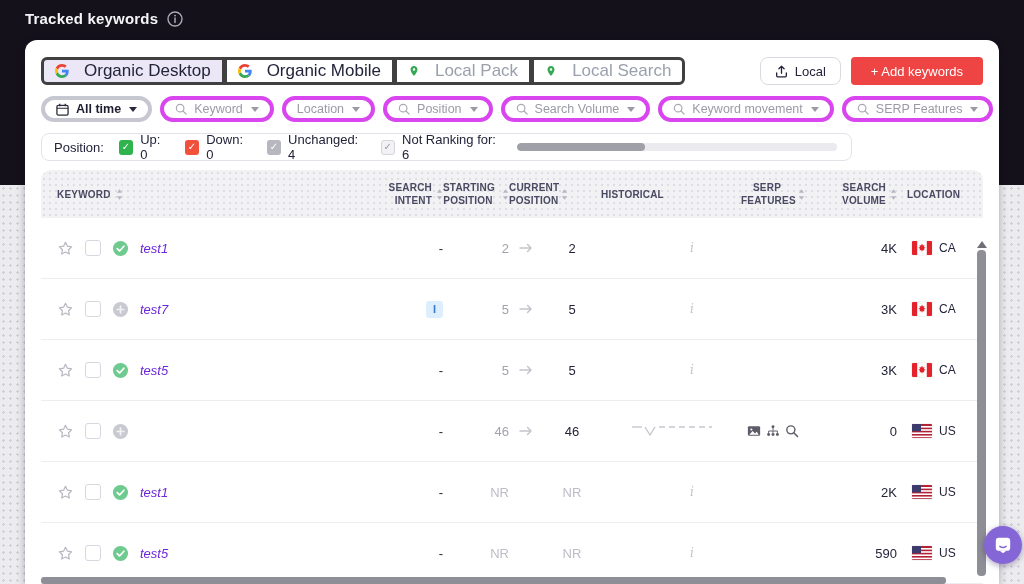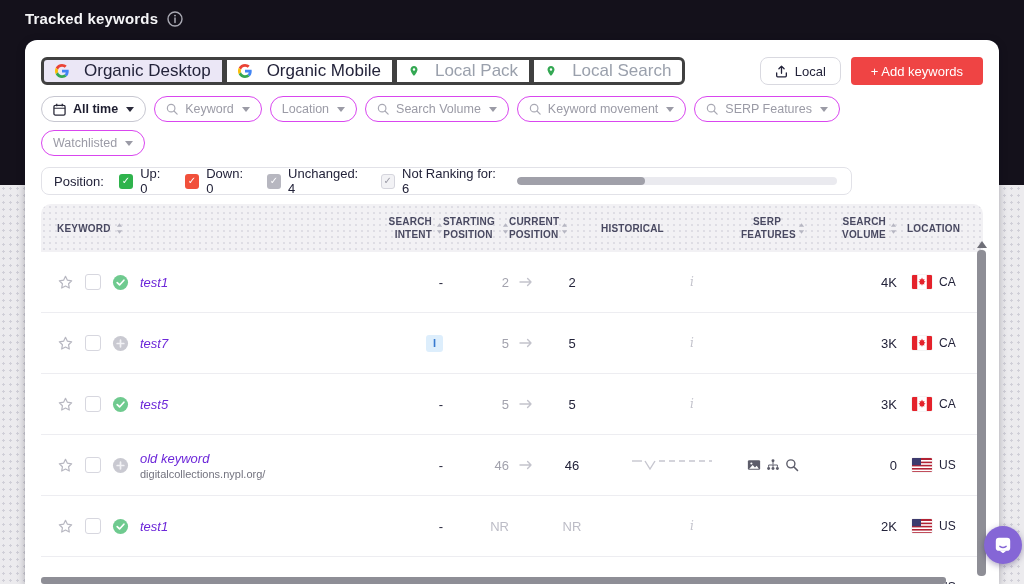--- a/index.html
+++ b/index.html
@@ -35,21 +35,21 @@
   .pin { width:12px; height:14px; }
 
   .toolbar-right { display:flex; gap:10px; align-items:center; }
   .btn-export { height:28px; padding:0 14px; background:#fff; border:1px solid #d9d9e0; border-radius:8px;
     display:flex; align-items:center; gap:7px; font-size:13px; color:#23233a; cursor:pointer; }
   .btn-add { height:28px; padding:0 20px; background:#ef4444; border:none; border-radius:4px;
     display:flex; align-items:center; font-size:13px; color:#fff; cursor:pointer; }
 
   
   .filters-row { margin-top:11px; display:flex; gap:8px; align-items:center; }
-  .pill { height:26px; border:1px solid #d946ef; border-radius:14px; background:#fff;
+  .pill { height:26px; border:4px solid #d946ef; border-radius:14px; background:#fff;
     display:inline-flex; align-items:center; gap:7px; padding:0 11px; font-size:12.5px; color:#9b9ba6; cursor:pointer; white-space:nowrap; }
   .pill.dark { color:#1e1e30; font-weight:bold; border-color:#c7c7d1; }
   .caret { width:0; height:0; border-left:4px solid transparent; border-right:4px solid transparent;
     border-top:5px solid #9b9ba6; margin-left:1px; }
   .pill.dark .caret { border-top-color:#2a2a3a; }
   .sicon { width:12px; height:12px; color:#a9a9b4; }
   .calicon { width:13px; height:13px; color:#2a2a3a; }
 
   
   .movements { margin-top:11px; width:811px; height:28px; border:1px solid #e2e2e8; border-radius:8px;
@@ -284,45 +284,46 @@
         <span class="caret"></span>
       </div>
       <div class="pill">
         <span>Location</span>
         <span class="caret"></span>
       </div>
       <div class="pill">
         <svg class="sicon">
             <use href="#sym-search"></use>
           </svg>
+        <span>Position</span>
+        <span class="caret"></span>
+      </div>
+      <div class="pill">
+        <svg class="sicon">
+            <use href="#sym-search"></use>
+          </svg>
         <span>Search Volume</span>
         <span class="caret"></span>
       </div>
       <div class="pill">
         <svg class="sicon">
             <use href="#sym-search"></use>
           </svg>
         <span>Keyword movement</span>
         <span class="caret"></span>
       </div>
       <div class="pill">
         <svg class="sicon">
             <use href="#sym-search"></use>
           </svg>
         <span>SERP Features</span>
         <span class="caret"></span>
       </div>
     </div>
 
-    <div class="filters-row" style="margin-top:8px">
-      <div class="pill">
-        <span>Watchlisted</span>
-        <span class="caret"></span>
-      </div>
-    </div>
 
     <div class="movements">
       <span>Position:</span>
       <div class="mv-item">
         <span class="cb cb-up">✓</span>
         <span>Up: 0</span>
       </div>
       <div class="mv-item">
         <span class="cb cb-down">✓</span>
         <span>Down: 0</span>
@@ -514,24 +515,20 @@
 
       <div class="row">
         <div class="c-kw">
           <svg class="star-btn">
               <use href="#sym-star"></use>
             </svg>
           <span class="row-cb"></span>
           <svg class="status">
               <use href="#sym-plus-circle"></use>
             </svg>
-          <div class="kw-text">
-            <span class="kw-link">old keyword</span>
-            <span class="kw-sub">digitalcollections.nypl.org/</span>
-          </div>
         </div>
         <div class="c-int">
             <span class="val-dark">-</span>
           </div>
         <div class="c-start">
             <span class="val-gray">46</span>
           </div>
         <div class="c-arr">
             <svg class="arrow-icon">
               <use href="#sym-arrow-right"></use>

